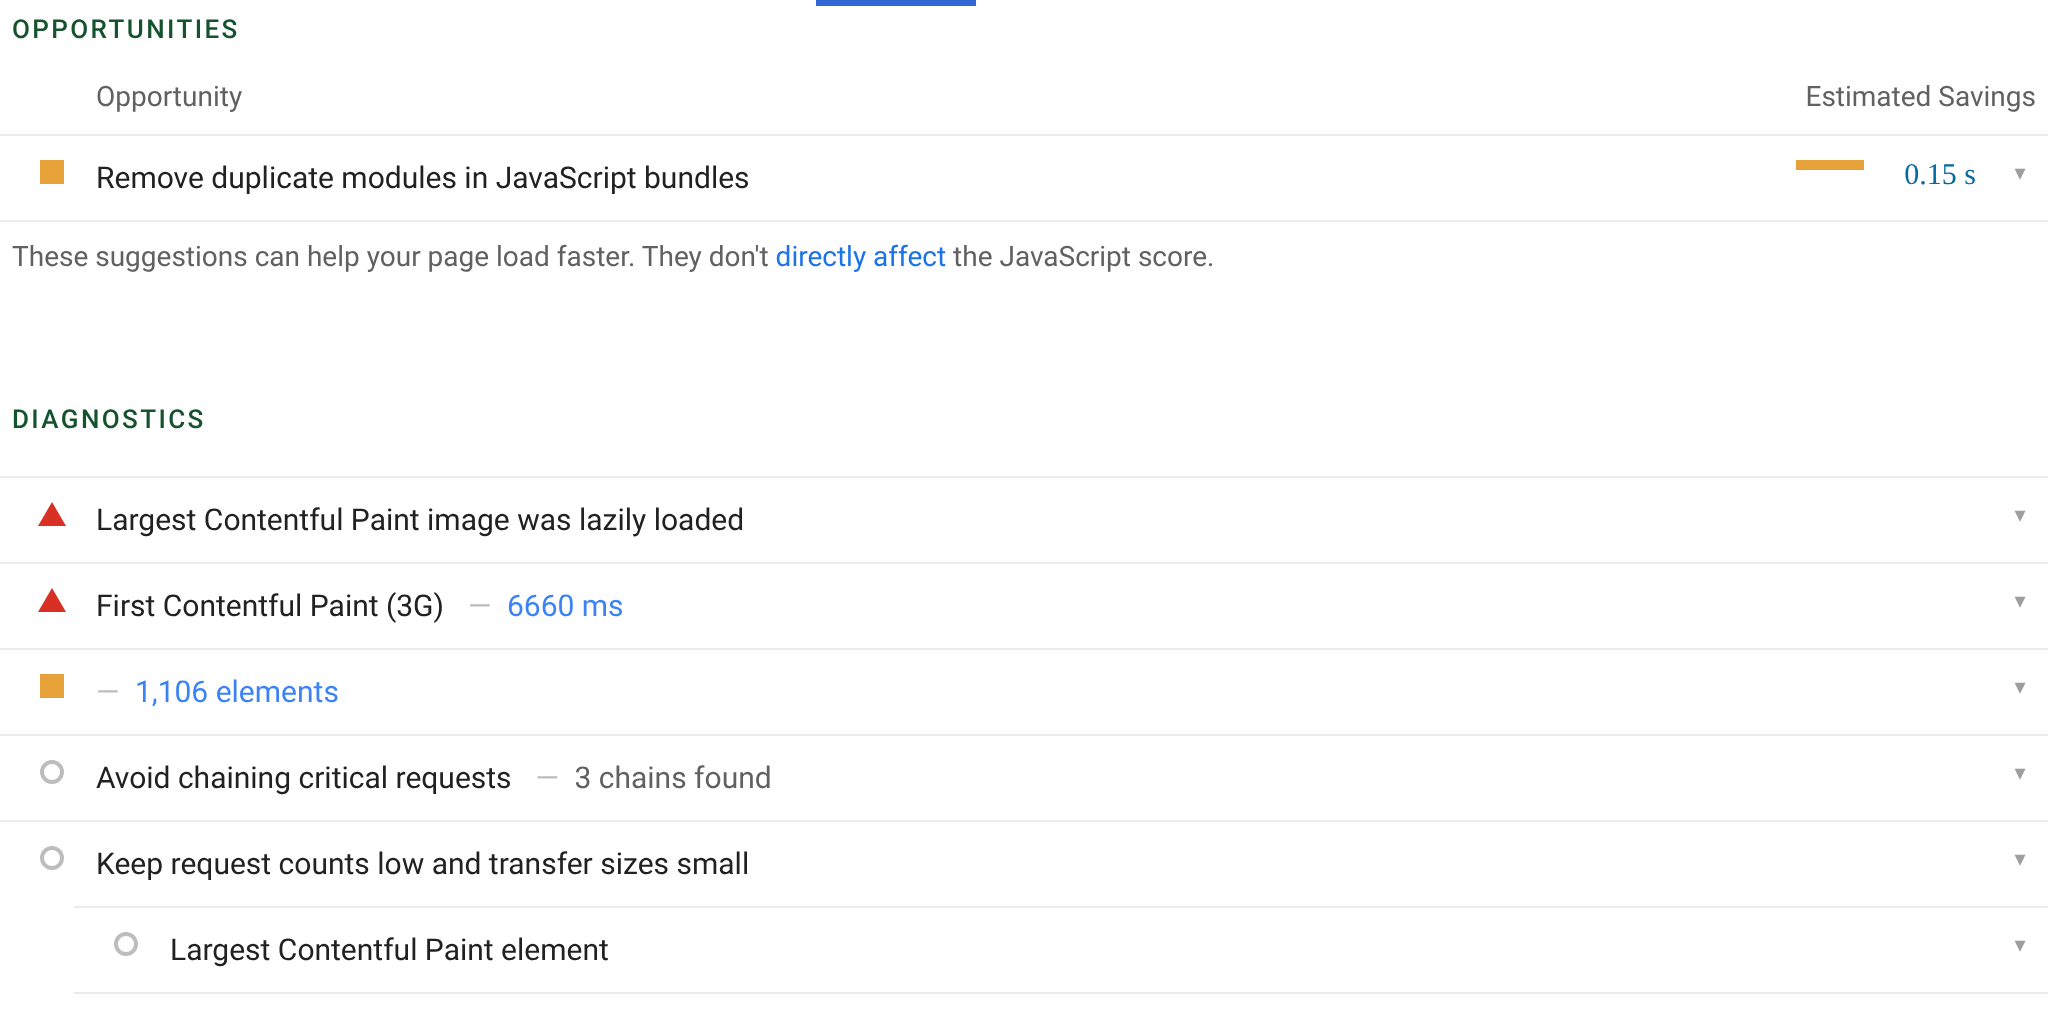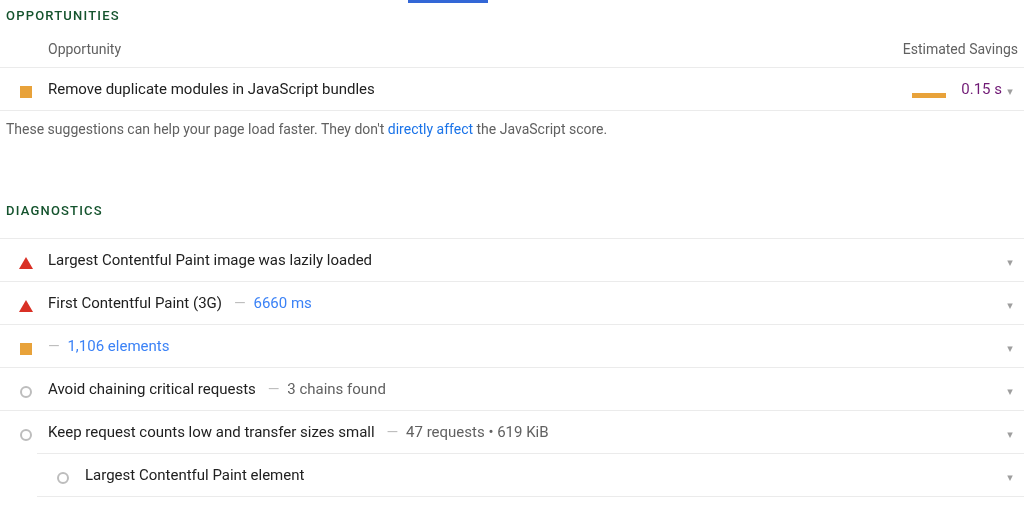--- a/index.html
+++ b/index.html
@@ -30,21 +30,21 @@
   .table-header-row {
     display: flex;
     justify-content: space-between;
     color: #616161;
     font-size: 14px;
     padding: 12px 6px 10px 6px;
     margin-left: 42px;
   }
   .row {
     display: flex;
-    align-items: flex-end;
+    align-items: flex-start;
     padding: 12px 6px 12px 16px;
     border-top: 1px solid #ebebeb;
     font-size: 15px;
   }
   .row:last-child { border-bottom: 1px solid #ebebeb; margin-left: 37px; }
   .icon-slot {
     width: 20px;
     display: flex;
     align-items: center;
     justify-content: center;
@@ -61,24 +61,26 @@
   .row-metric .dash { color: #bdbdbd; margin: 0 4px 0 6px; }
   .row-metric .red { color: #3b82f6; }
   .spacer { flex: 1; }
   .savings-bar {
     width: 34px;
     height: 5px;
     background: #e8a23a;
     margin-right: 12px;
   }
   .savings-value {
-    color: #701a75;
+    color: #0369a1;
     font-size: 15px;
+    margin-right: 14px;
     min-width: 44px;
     text-align: right;
+    font-family: Liberation Serif, serif;
   }
   .chevron {
     color: #9e9e9e;
     font-size: 11px;
     width: 16px;
     text-align: center;
   }
   .footnote {
     color: #616161;
     font-size: 14px;
@@ -166,21 +168,20 @@
       <span class="row-title">Avoid chaining critical requests</span>
       <span class="row-metric"><span class="dash">—</span><span> 3 chains found</span></span>
       <span class="spacer"></span>
       <span class="chevron">▾</span>
     </div>
     <div class="row">
       <span class="icon-slot">
         <span class="circ-grey"></span>
       </span>
       <span class="row-title">Keep request counts low and transfer sizes small</span>
-      <span class="row-metric"><span class="dash">—</span><span> 47 requests • 619 KiB</span></span>
       <span class="spacer"></span>
       <span class="chevron">▾</span>
     </div>
     <div class="row" style="border-bottom: 1px solid rgb(235, 235, 235);">
       <span class="icon-slot">
         <span class="circ-grey"></span>
       </span>
       <span class="row-title">Largest Contentful Paint element</span>
       <span class="spacer"></span>
       <span class="chevron">▾</span>

